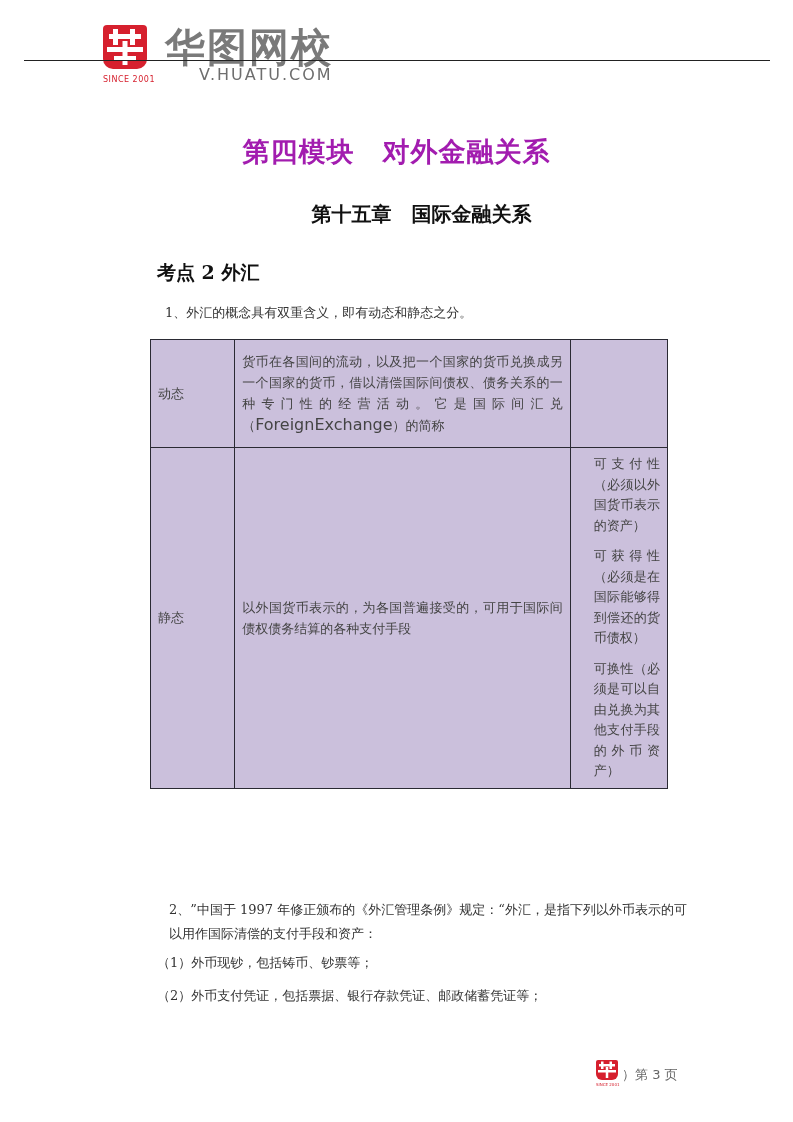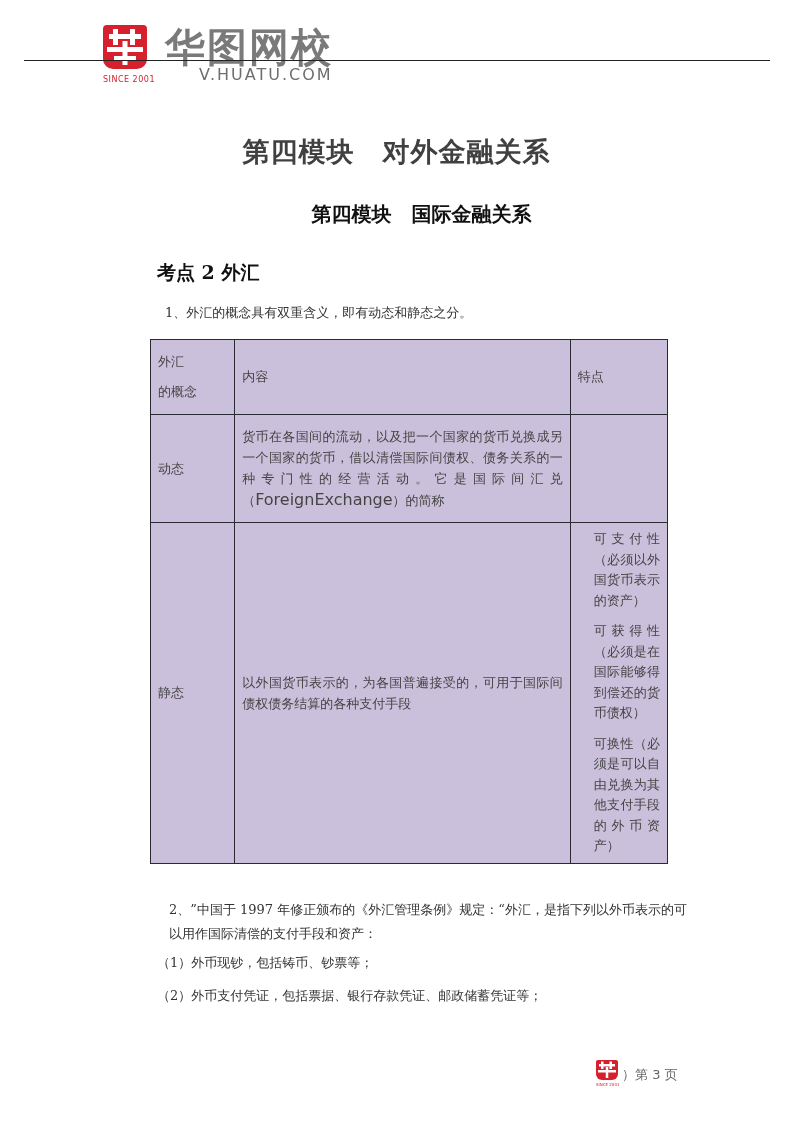--- a/index.html
+++ b/index.html
@@ -10,21 +10,21 @@
   .logo-mark { position: absolute; left: 0; top: 0; width: 44px; height: 44px; background: #d6202e;
                border-radius: 4px 4px 10px 10px; }
   .logo-since { position: absolute; left: 0; top: 50px; font-family: "DejaVu Sans", sans-serif; font-size: 8px;
                 color: #d6202e; letter-spacing: 0.5px; white-space: nowrap; }
   .logo-cn { position: absolute; left: 62px; top: 0px; font-family: "DejaVu Sans", sans-serif; font-weight: bold;
              font-size: 40px; color: #7a7a7a; letter-spacing: 2px; white-space: nowrap; line-height: 44px; }
   .logo-url { position: absolute; left: 96px; top: 40px; font-family: "DejaVu Sans", sans-serif; font-size: 16px;
               color: #6e6e6e; letter-spacing: 2px; white-space: nowrap; }
 
   .title-main { position: absolute; left: 0; width: 793px; top: 134px; text-align: center; font-size: 27px;
-                font-weight: bold; color: #404040; letter-spacing: 1px; }
+                font-weight: bold; color: #a21caf; letter-spacing: 1px; }
   .title-sub { position: absolute; left: 0; width: 793px; top: 201px; text-align: center; font-size: 20px;
                font-weight: bold; color: #111; padding-left: 50px; box-sizing: border-box; }
   .section-title { position: absolute; left: 157px; top: 260px; font-size: 19px; font-weight: bold; color: #111; }
   .para { position: absolute; font-size: 13px; color: #333; line-height: 24px; }
 
   table.fx { position: absolute; left: 150px; top: 339px; width: 518px; border-collapse: collapse;
              background: #cbc0dc; font-size: 13px; color: #444; }
   table.fx td { border: 1.5px solid #2a2a33; vertical-align: middle; padding: 6px 7px; line-height: 20px; }
   td.c1 { width: 69px; }
   td.c2 { width: 320px; }
@@ -54,35 +54,27 @@
       <rect x="11" y="31" width="22" height="4" fill="#fff"></rect>
     </svg>
   </div>
   <div class="logo-since">SINCE 2001</div>
   <div class="logo-cn">华图网校</div>
   <div class="logo-url">V.HUATU.COM</div>
 </div>
 <div class="header-line"></div>
 
 <div class="title-main">第四模块　对外金融关系</div>
-<div class="title-sub">第四模块　国际金融关系</div>
+<div class="title-sub">第十五章　国际金融关系</div>
 <div class="section-title">考点 2  外汇</div>
 
 <div class="para" style="left:165px; top:301px;">1、外汇的概念具有双重含义，即有动态和静态之分。</div>
 
 <table class="fx">
   <tbody>
-      <tr style="height:75px;">
-    <td class="c1" style="line-height:30px;">
-      <div>外汇</div>
-      <div>的概念</div>
-    </td>
-    <td class="c2">内容</td>
-    <td class="c3">特点</td>
-  </tr>
   <tr style="height:108px;">
     <td class="c1">动态</td>
     <td class="c2 justify" style="line-height:21px;">
       <span>货币在各国间的流动，以及把一个国家的货币兑换成另一个国家的货币，借以清偿国际间债权、债务关系的一种专门性的经营活动。它是国际间汇兑（</span><span class="mono-en">ForeignExchange</span><span>）的简称</span>
     </td>
     <td class="c3"></td>
   </tr>
   <tr style="height:335px;">
     <td class="c1">静态</td>
     <td class="c2 justify" style="line-height:21px;">以外国货币表示的，为各国普遍接受的，可用于国际间债权债务结算的各种支付手段</td>

